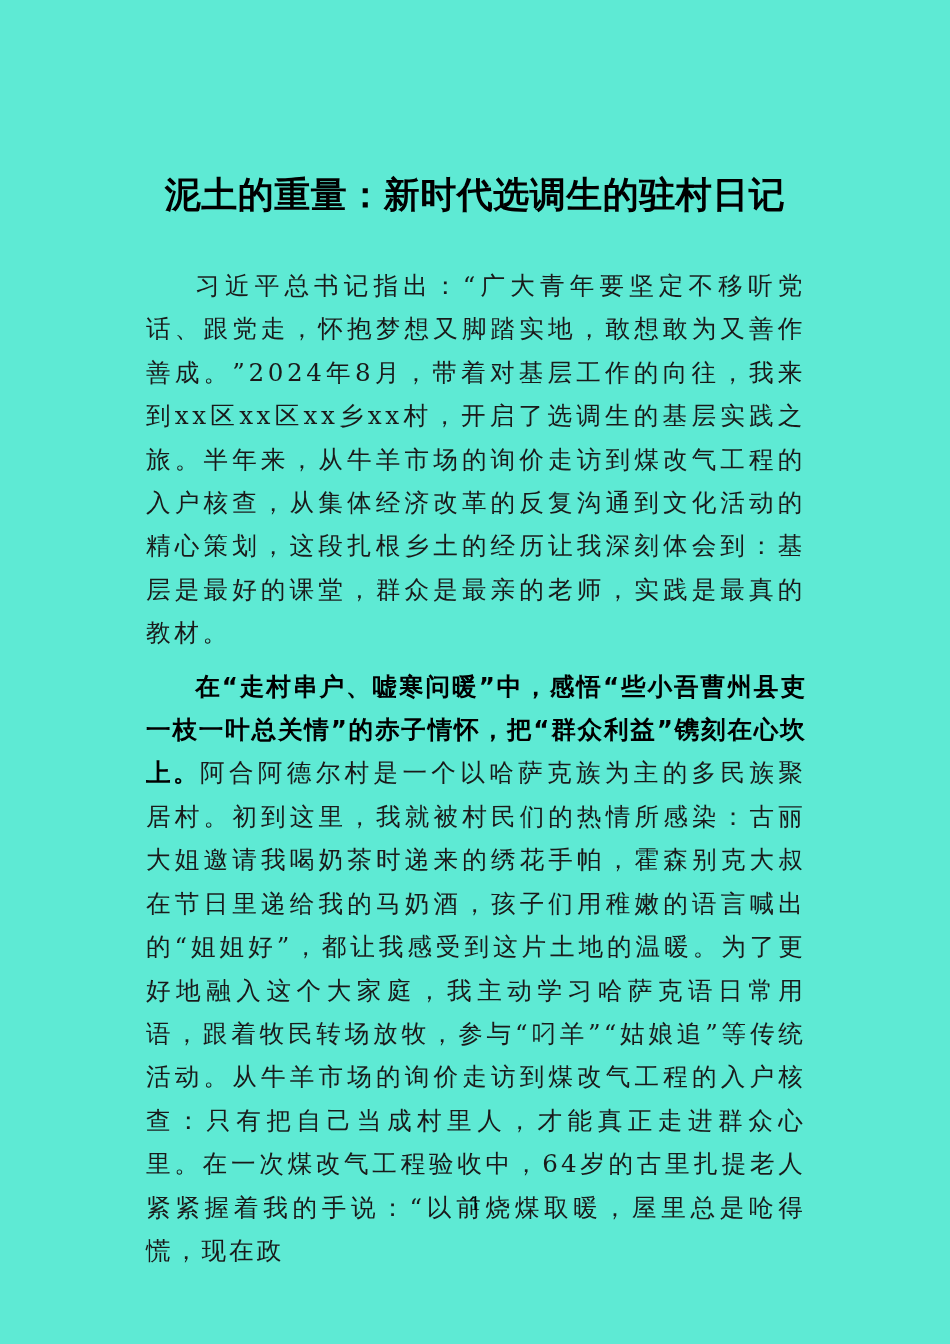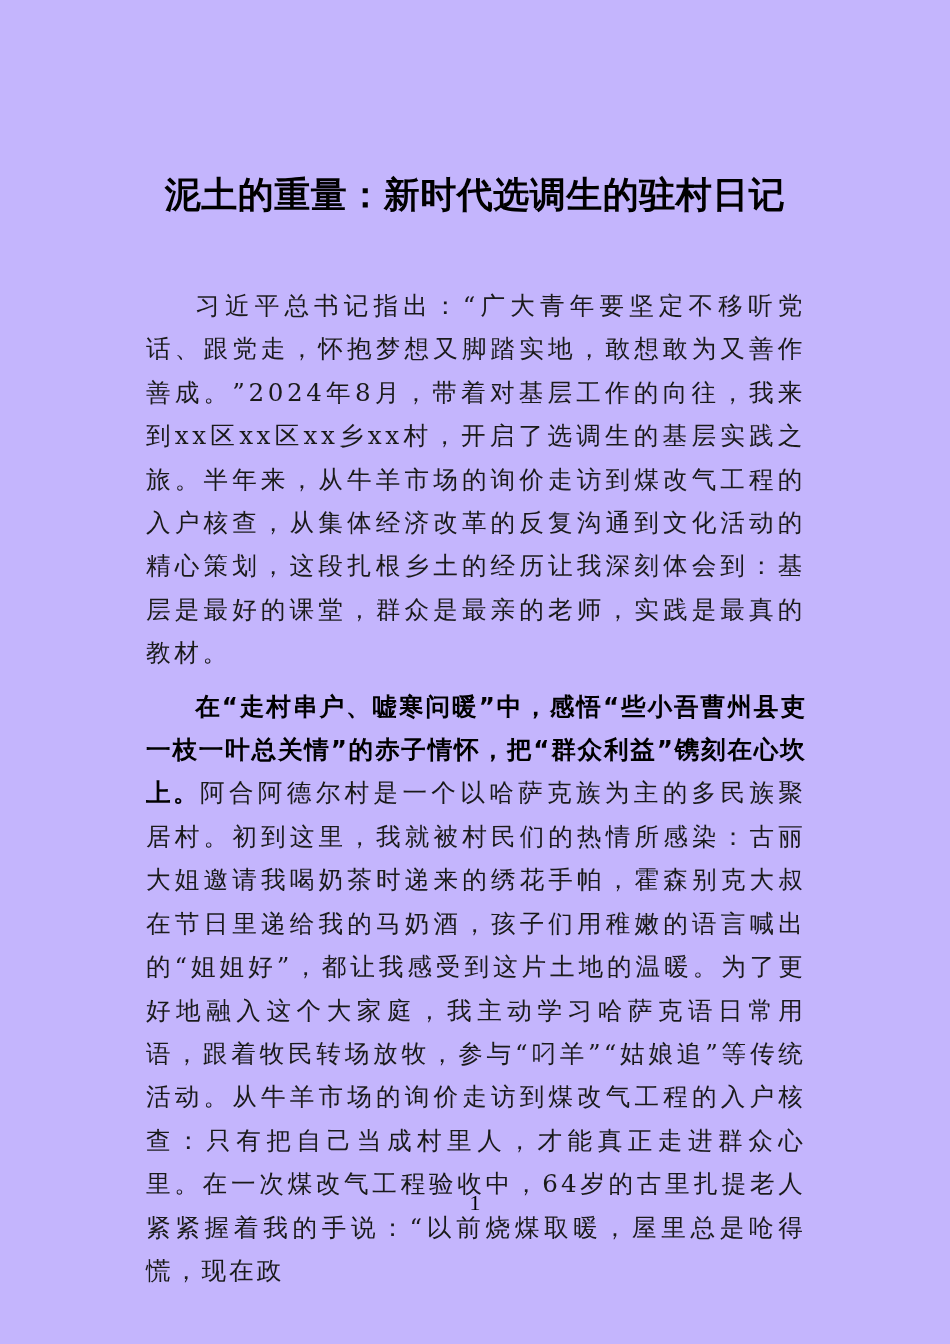--- a/index.html
+++ b/index.html
@@ -13,39 +13,39 @@
     position: relative;
     overflow: hidden;
     font-family: "DejaVu Serif", "Liberation Serif", serif;
     color: #111111;
   }
   .page {
     position: absolute;
     left: 0; top: 0;
     width: 950px;
     height: 1344px;
-    background: #c4b5fd;
+    background: #5eead4;
   }
   .title {
     position: absolute;
     top: 168px;
     left: 0;
     width: 950px;
     text-align: center;
     font-family: "DejaVu Serif", "Liberation Serif", serif;
     font-weight: bold;
     font-size: 36px;
     line-height: 52px;
     letter-spacing: 0.5px;
     color: #000000;
     margin: 0;
   }
   .body {
     position: absolute;
-    top: 284px;
+    top: 264px;
     left: 146px;
     width: 660px;
   }
   .para {
     margin: 0;
     font-size: 24.6px;
     line-height: 43.4px;
     text-align: justify;
     text-justify: inter-character;
     text-indent: 2em;

